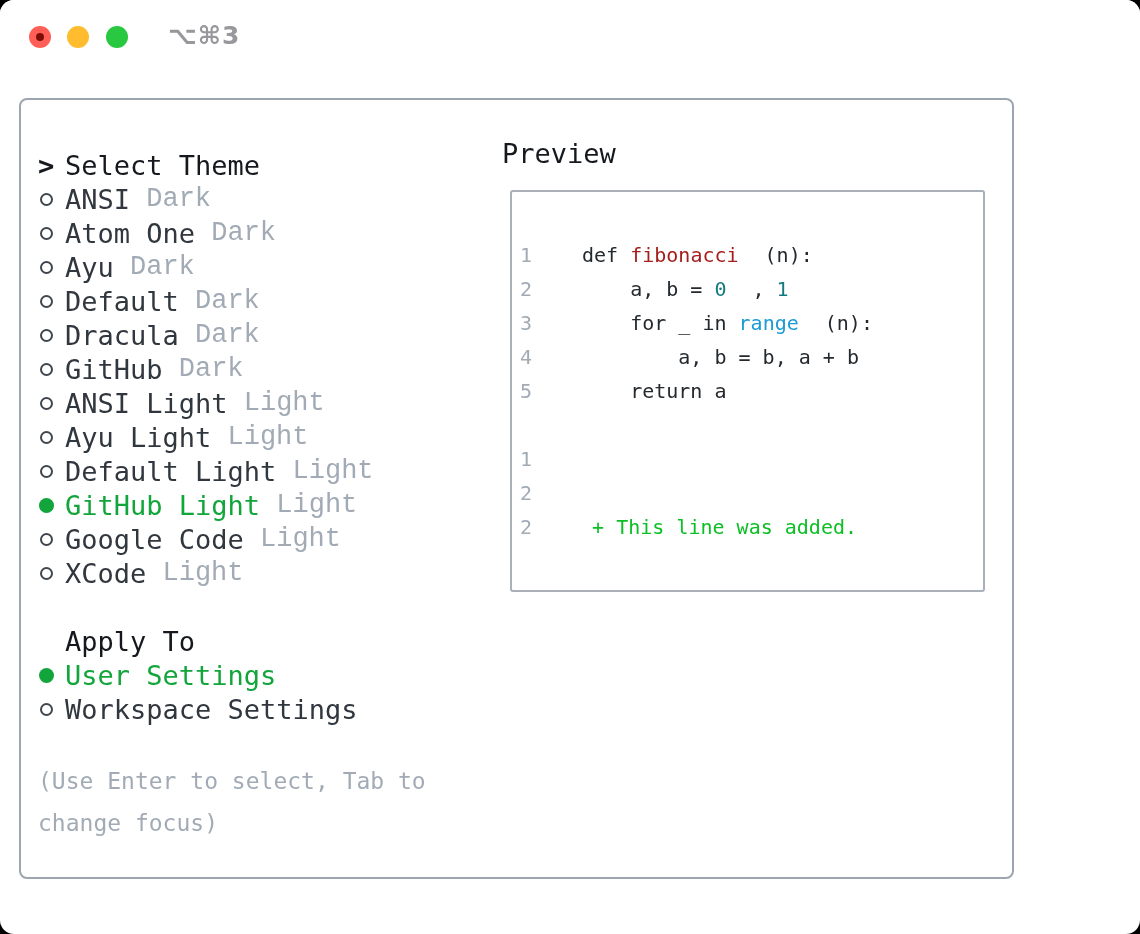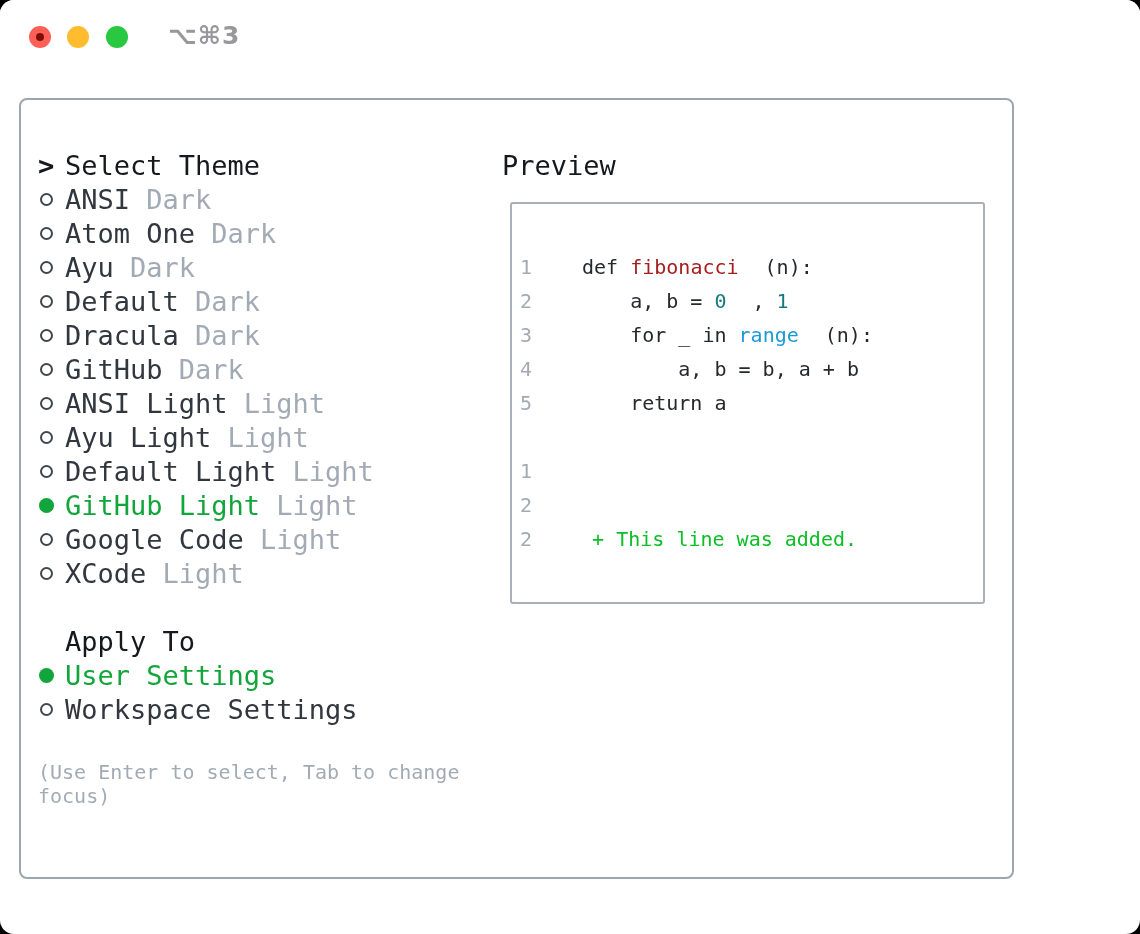--- a/index.html
+++ b/index.html
@@ -24,25 +24,25 @@
   .row{display:flex;align-items:center;height:34px;font-size:27px;white-space:pre;
        color:var(--text);}
   .row .marker{width:27px;flex:none;display:flex;align-items:center;}
   .cursor{font-weight:bold;color:var(--header);}
   .hdr{font-weight:normal;color:var(--header);}
   .subhdr{color:var(--header);}
   .radio{width:13px;height:13px;border:2px solid #3f464d;border-radius:50%;
          box-sizing:border-box;margin-left:2px;}
   .radio.sel{width:15px;height:15px;border:none;background:var(--green);margin-left:1px;}
   .sel-label{color:var(--green);}
-  .suffix{color:var(--muted);}
+  .suffix{color:var(--muted);font-family:Liberation Mono, monospace;}
   .spacer{height:34px;}
-  .hint{font-size:20px;line-height:24px;color:var(--muted);width:460px;white-space:normal;}
+  .hint{font-size:23px;line-height:42px;color:var(--muted);width:460px;white-space:normal;}
   
-  .right-col{position:absolute;left:460px;top:48px;}
+  .right-col{position:absolute;left:460px;top:36px;}
   .preview-title{padding-left:21px;}
   .preview-box{margin-top:20px;margin-left:29px;width:475px;height:402px;
          border:2px solid #a9b0b9;border-radius:3px;box-sizing:border-box;
          padding:46px 0 0 7px;background:#fff;}
   .cline{display:flex;align-items:center;height:34px;font-size:20px;white-space:pre;}
   .ln{width:13px;flex:none;text-align:right;color:var(--muted);margin-right:24px;}
   .tk-plain{color:var(--code-text);margin-left:26px;}
   .tk-func{color:var(--code-func);}
   .tk-num{color:var(--code-number);}
   .tk-builtin{color:var(--code-builtin);}

